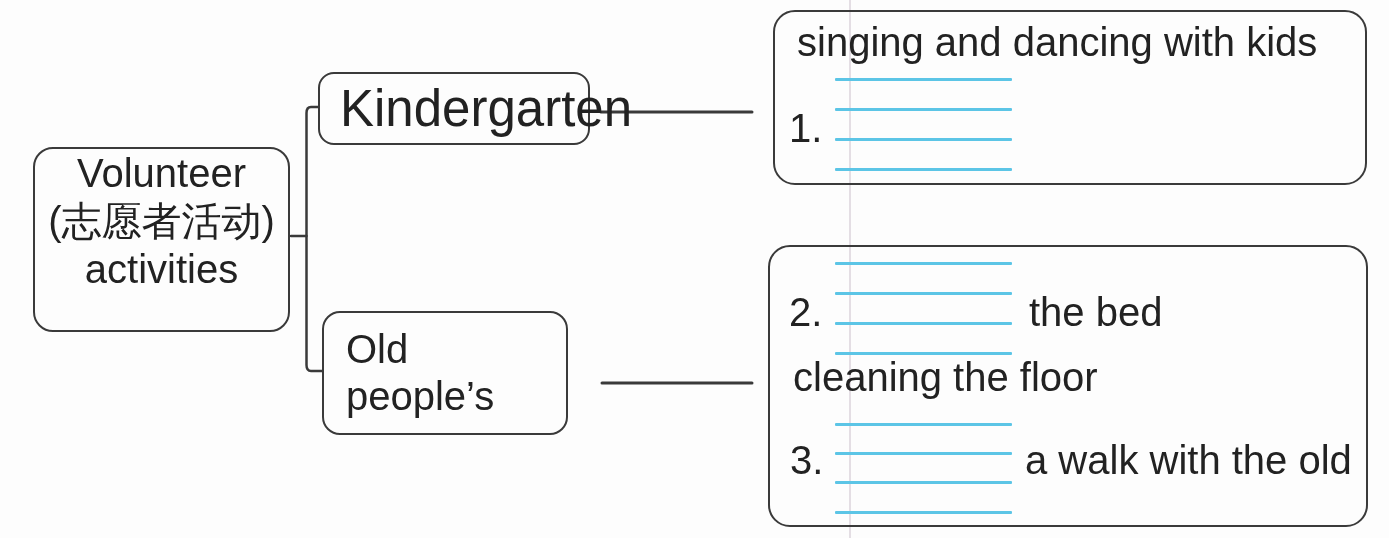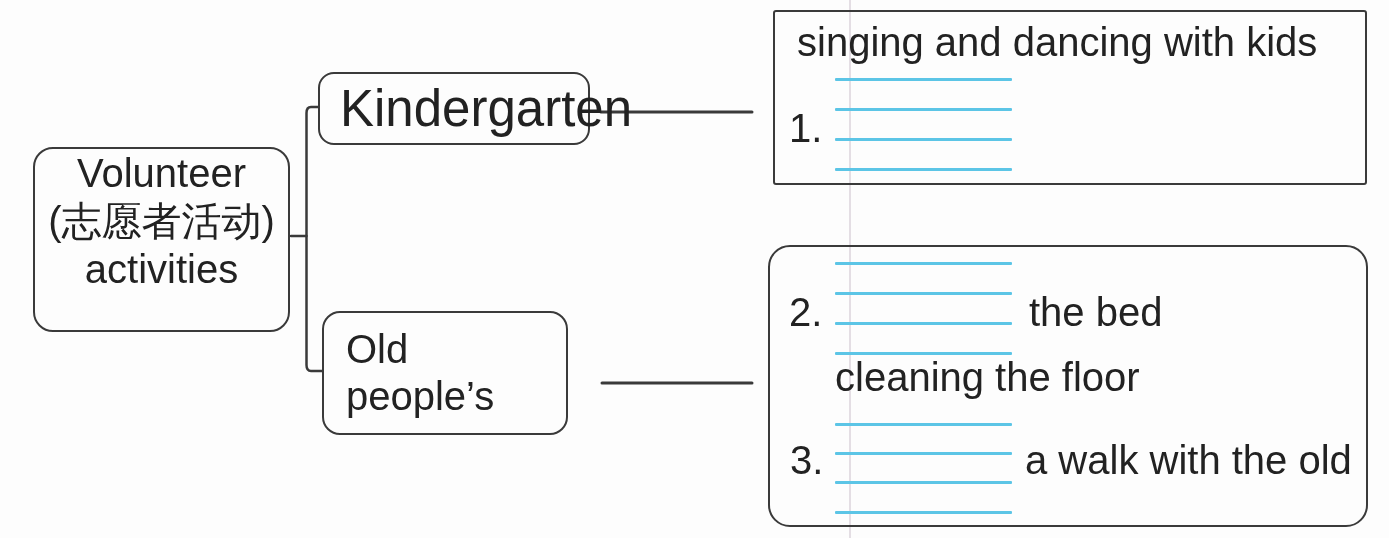--- a/index.html
+++ b/index.html
@@ -34,21 +34,21 @@
     text-align:center;font-size:40px;line-height:48px;
   }
   .kg-node{
     left:318px;top:72px;width:272px;height:73px;border-radius:16px;
     display:flex;align-items:center;padding-left:20px;font-size:51px;
   }
   .oph-node{
     left:322px;top:311px;width:246px;height:124px;border-radius:18px;
     font-size:40px;line-height:47px;padding:13px 16px 0 22px;
   }
-  .list-node-1{left:773px;top:10px;width:594px;height:175px;border-radius:3px;}
+  .list-node-1{left:773px;top:10px;width:594px;height:175px;border-radius:22px;}
   .list-node-2{left:768px;top:245px;width:600px;height:282px;border-radius:22px;}
   .abs{position:absolute;white-space:nowrap;}
   .list-text{font-size:40px;color:var(--ink);}
   .blank-line{
     position:absolute;height:3px;background:var(--blank);
     width:177px;border-radius:1px;
   }
   .b1-l{left:60px;}
   .b2-l{left:65px;}
 </style>
@@ -97,19 +97,19 @@
     <div class="blank-line b2-l" style="top:75px;"></div>
     <div class="blank-line b2-l" style="top:105px;"></div>
     <div class="blank-line b2-l" style="top:176px;"></div>
     <div class="blank-line b2-l" style="top:205px;"></div>
     <div class="blank-line b2-l" style="top:234px;"></div>
     <div class="blank-line b2-l" style="top:264px;"></div>
 
     <div class="abs list-text" style="left:19px;top:43px;">2.</div>
     <div class="abs list-text" style="left:259px;top:43px;">the bed</div>
 
-    <div class="abs list-text" style="left:23px;top:108px;margin-left:42px;">cleaning the floor</div>
+    <div class="abs list-text" style="left:23px;top:108px;">cleaning the floor</div>
 
     <div class="abs list-text" style="left:20px;top:191px;">3.</div>
     <div class="abs list-text" style="left:255px;top:191px;">a walk with the old</div>
   </div>
 
 </div>
 
 </body></html>

